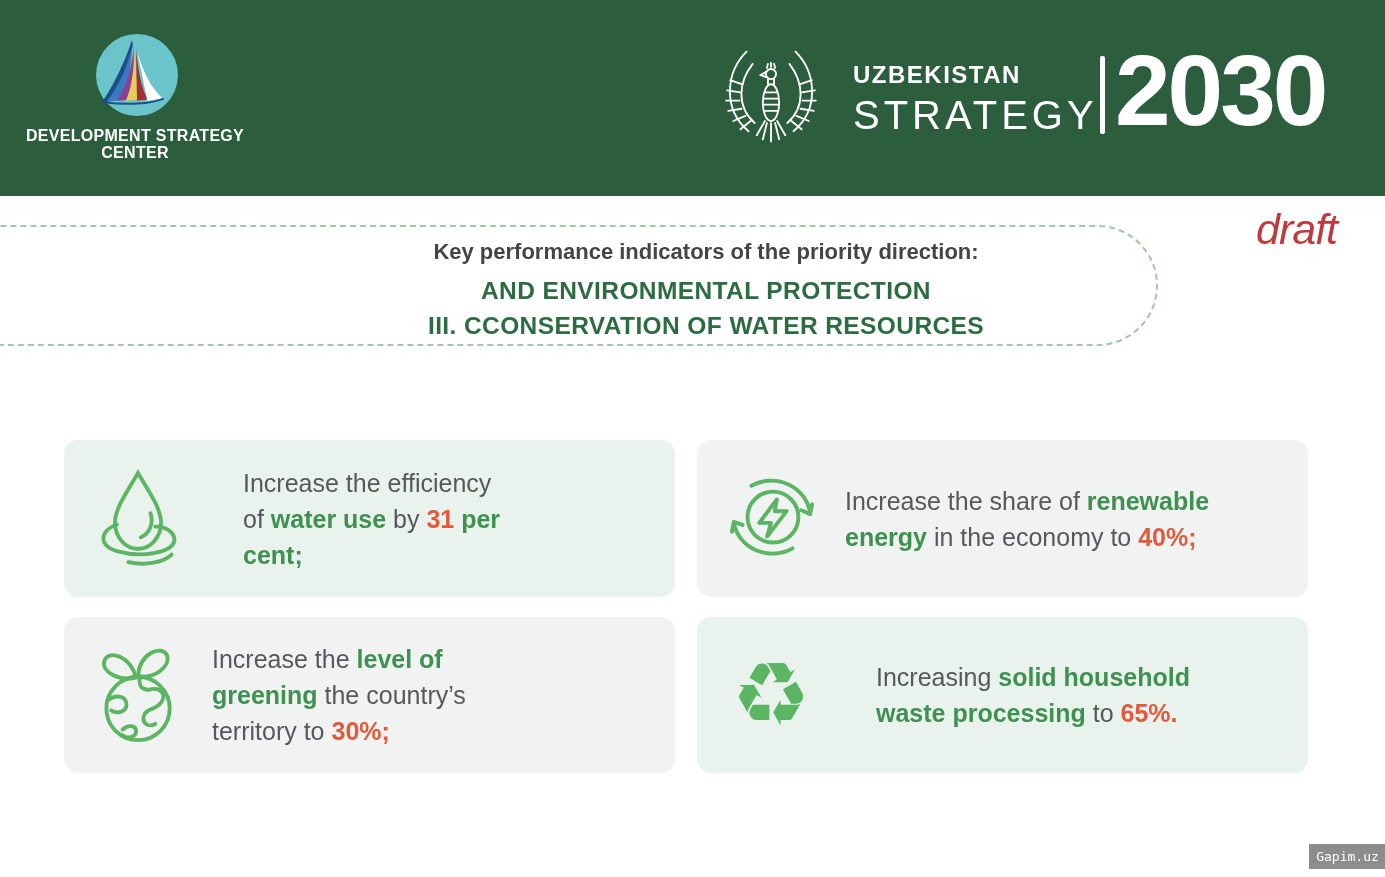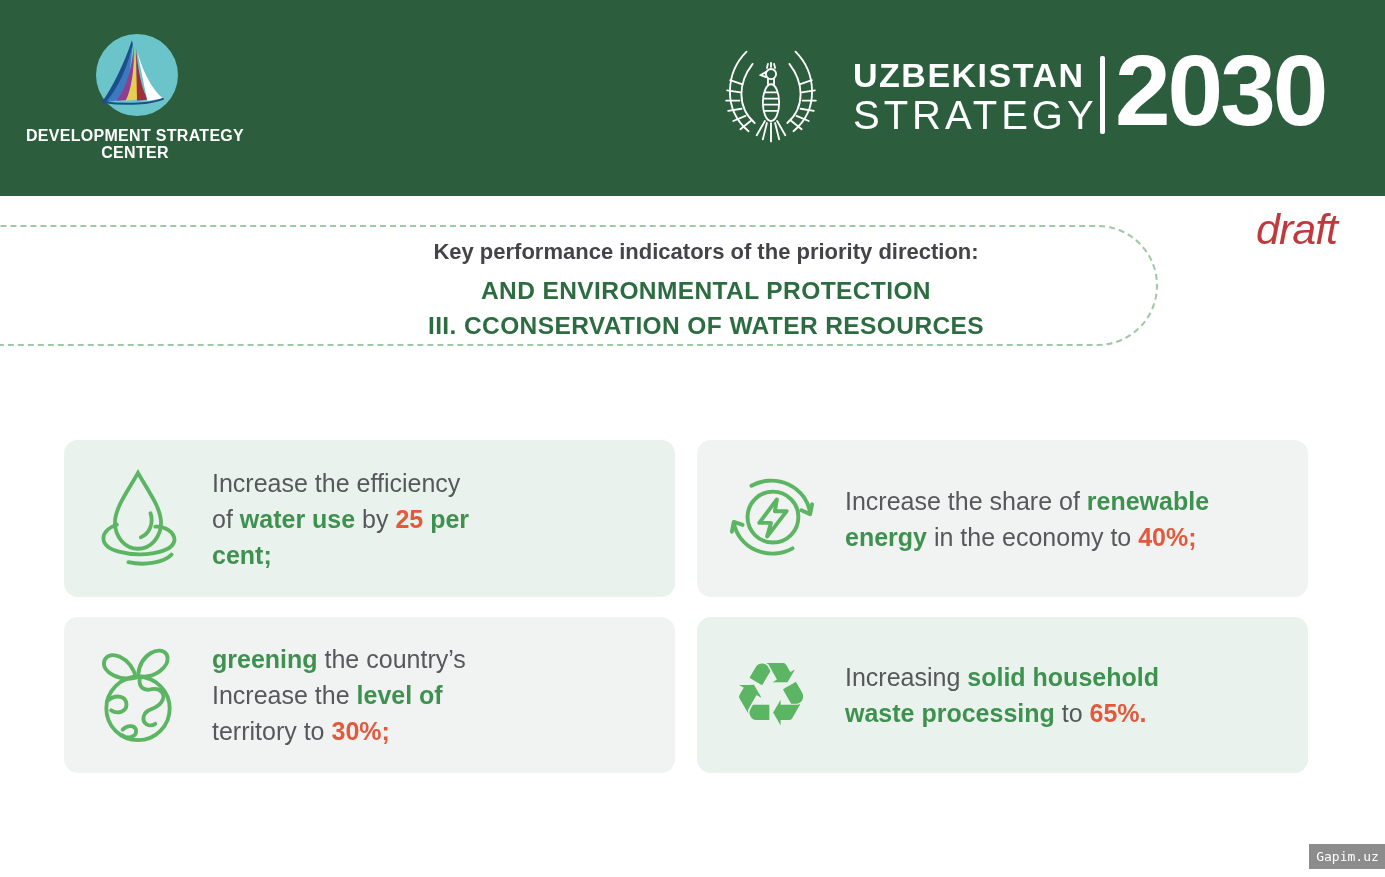--- a/index.html
+++ b/index.html
@@ -35,21 +35,21 @@
     letter-spacing: 0.3px;
     line-height: 17px;
   }
   .emblem {
     position: absolute; left: 720px; top: 40px;
     width: 102px; height: 110px;
   }
   .brand-top {
     position: absolute; left: 853px; top: 58px;
     color: #ffffff;
-    font-size: 34px;
+    font-size: 24px;
     font-weight: 800;
     letter-spacing: 1.5px;
     line-height: 34px;
   }
   .brand-bottom {
     position: absolute; left: 853px; top: 94px;
     color: #ffffff;
     font-size: 40px;
     font-weight: 400;
     letter-spacing: 4px;
@@ -107,21 +107,21 @@
   }
 
   
   .card {
     position: absolute;
     width: 611px; height: 157px;
     border-radius: 14px;
     display: flex;
     align-items: center;
   }
-  .card.bg-green { background: var(--card-bg-green); }
+  .card.bg-green { background: var(--card-bg-green); gap: 31px; }
   .card.bg-gray  { background: var(--card-bg-gray); }
   .card.pos-tl { left: 64px;  top: 440px; }
   .card.pos-tr { left: 697px; top: 440px; justify-content: center; }
   .card.pos-bl { left: 64px;  top: 617px; height: 156px; }
   .card.pos-br { left: 697px; top: 617px; height: 156px; }
 
   .icon-box {
     width: 148px;
     flex: 0 0 148px;
     display: flex;
@@ -231,21 +231,21 @@
     <div class="icon-box">
       <svg width="96" height="108" viewBox="0 0 100 112" fill="none" stroke="#5bb562" stroke-width="4" stroke-linecap="round">
         <path d="M50,8 C40,26 26,44 26,60 a24,27 0 0 0 48,0 C74,44 60,26 50,8 Z"></path>
         <path d="M63,50 a17,19 0 0 1 -10,25"></path>
         <path d="M28,62 C10,68 8,84 30,90 C52,96 86,92 88,78 C88,69 77,63 68,64"></path>
         <path d="M40,101 C58,105 77,101 85,93"></path>
       </svg>
     </div>
     <div class="card-text">
         <div><span class="seg-n">Increase the efficiency</span></div>
-        <div><span class="seg-n">of </span><span class="seg-g">water use</span><span class="seg-n"> by </span><span class="seg-o">25</span><span class="seg-g"> per</span></div>
+        <div><span class="seg-n">of </span><span class="seg-g">water use</span><span class="seg-n"> by </span><span class="seg-o">31</span><span class="seg-g"> per</span></div>
         <div><span class="seg-g">cent;</span></div>
       </div>
   </div>
 
   <div class="card pos-tr bg-gray">
     <div class="icon-box">
       <svg width="98" height="90" viewBox="0 0 100 92" fill="none" stroke="#5bb562" stroke-width="4" stroke-linecap="round" stroke-linejoin="round">
         <circle cx="52" cy="44" r="26"></circle>
         <path d="M56,26 L38,50 L50,50 L46,64 L66,38 L54,38 Z"></path>
         <path d="M30,12 A40,38 0 0 1 90,40"></path>
@@ -265,22 +265,22 @@
       <svg width="96" height="108" viewBox="0 0 100 112" fill="none" stroke="#5bb562" stroke-width="4" stroke-linecap="round" stroke-linejoin="round">
         <circle cx="50" cy="70" r="33"></circle>
         <path d="M48,38 C42,16 20,8 15,20 C11,33 33,42 48,38 Z"></path>
         <path d="M50,36 C52,12 74,4 80,14 C85,27 65,40 50,36 Z"></path>
         <path d="M18,62 C28,54 38,58 38,66 C38,74 28,76 22,72"></path>
         <path d="M52,38 C50,48 56,52 64,50 C74,48 80,56 74,64 C68,72 58,70 56,78 C54,86 62,90 68,86"></path>
         <path d="M34,92 C40,86 48,88 48,94 C48,100 38,102 34,98"></path>
       </svg>
     </div>
     <div class="card-text">
+        <div><span class="seg-n">Increase the </span><span class="seg-g">level of</span></div>
         <div><span class="seg-g">greening</span><span class="seg-n"> the country’s</span></div>
-        <div><span class="seg-n">Increase the </span><span class="seg-g">level of</span></div>
         <div><span class="seg-n">territory to </span><span class="seg-o">30%;</span></div>
       </div>
   </div>
 
   <div class="card pos-br bg-green">
     <div class="icon-box">
       <span class="recycle-glyph">♻</span>
     </div>
     <div class="card-text">
         <div><span class="seg-n">Increasing </span><span class="seg-g">solid household</span></div>

